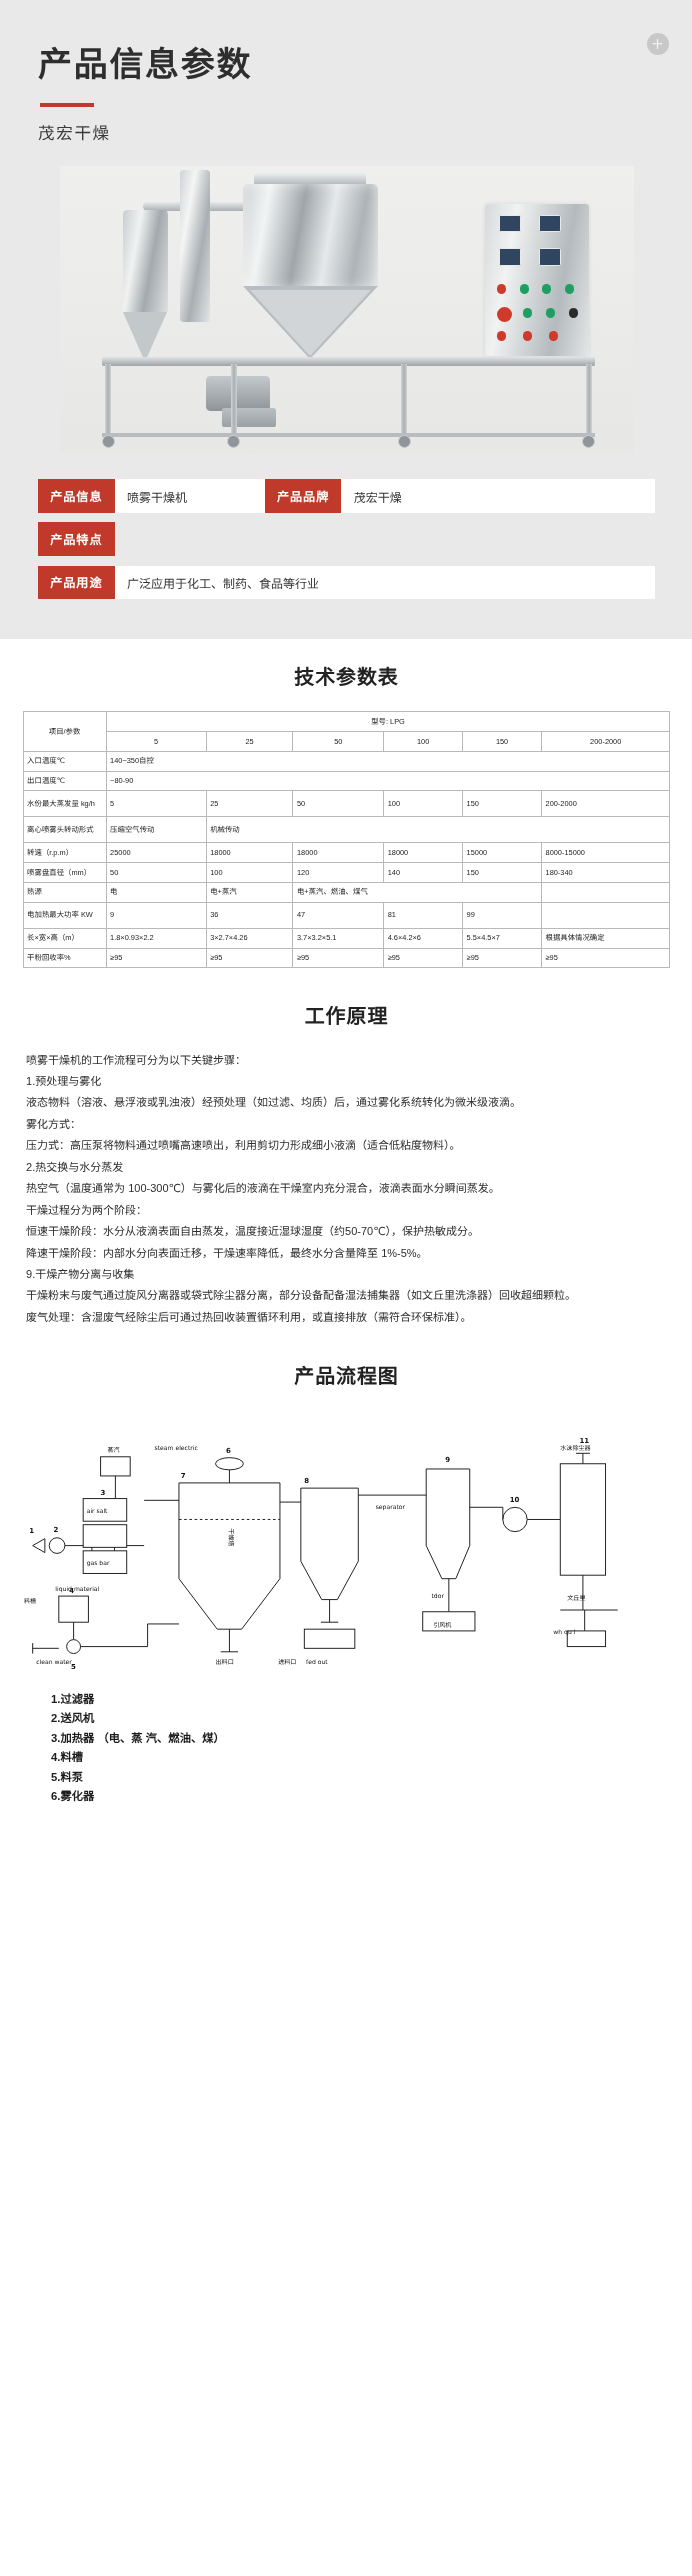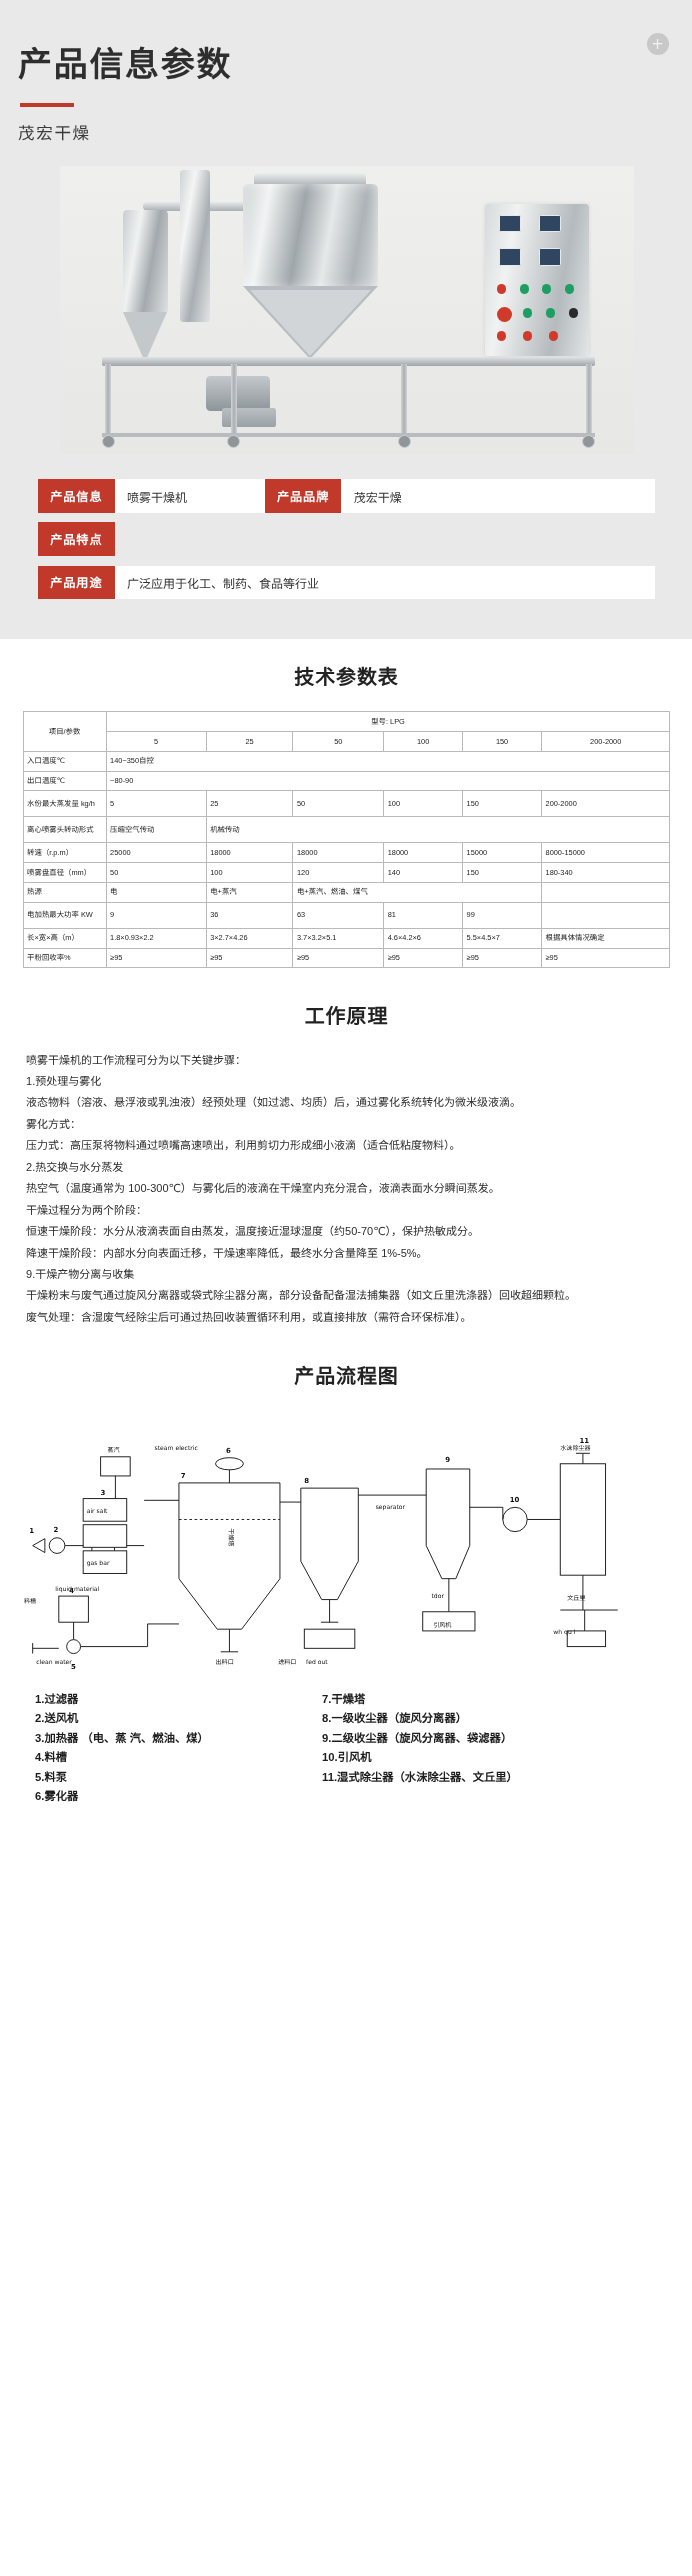--- a/index.html
+++ b/index.html
@@ -7,21 +7,21 @@
     width: 693px;
     font-family: "Liberation Sans", "DejaVu Sans", sans-serif;
     background: #ffffff;
     color: #2b2b2b;
   }
   .page { width: 693px; position: relative; }
 
   
   .header {
     background: #e9e9e9;
-    padding: 45px 26px 19px 18px;
+    padding: 45px 26px 19px 38px;
     position: relative;
   }
   .header-title {
     font-size: 34px;
     font-weight: 700;
     color: #2e2e2e;
     letter-spacing: 1.7px;
     line-height: 1.15;
   }
   .header-rule {
@@ -210,21 +210,21 @@
     display:flex;
     padding: 14px 35px 35px 35px;
     font-size:11.3px;
     line-height:1.72;
     color:#1d1d1d;
     font-weight:600;
   }
   .legend ol { list-style:none; }
   .legend .col-left { width:287px; }
   .legend .col-right { flex:1; }
-  .legend li { white-space:nowrap; }
+  .legend li { white-space:nowrap;margin-left:16px; }
 </style>
 </head>
 <body>
 
 <div class="page">
 
   <div class="header">
     <div class="header-title">产品信息参数</div>
     <div class="header-rule"></div>
     <div class="header-sub">茂宏干燥</div>
@@ -360,21 +360,21 @@
           <td>电</td>
           <td>电+蒸汽</td>
           <td colspan="3">电+蒸汽、燃油、煤气</td>
           <td></td>
         </tr>
 
         <tr class="tall">
           <td class="rowhead">电加热最大功率 KW</td>
           <td>9</td>
           <td>36</td>
-          <td>63</td>
+          <td>47</td>
           <td>81</td>
           <td>99</td>
           <td></td>
         </tr>
 
         <tr>
           <td class="rowhead">长×宽×高（m）</td>
           <td>1.8×0.93×2.2</td>
           <td>3×2.7×4.26</td>
           <td>3.7×3.2×5.1</td>
@@ -517,23 +517,16 @@
 
   <div class="legend">
     <ol class="col-left">
       <li>1.过滤器</li>
       <li>2.送风机</li>
       <li>3.加热器 （电、蒸 汽、燃油、煤）</li>
       <li>4.料槽</li>
       <li>5.料泵</li>
       <li>6.雾化器</li>
     </ol>
-    <ol class="col-right">
-      <li>7.干燥塔</li>
-      <li>8.一级收尘器（旋风分离器）</li>
-      <li>9.二级收尘器（旋风分离器、袋滤器）</li>
-      <li>10.引风机</li>
-      <li>11.湿式除尘器（水沫除尘器、文丘里）</li>
-    </ol>
   </div>
 
 </div>
 
 
 </body></html>

